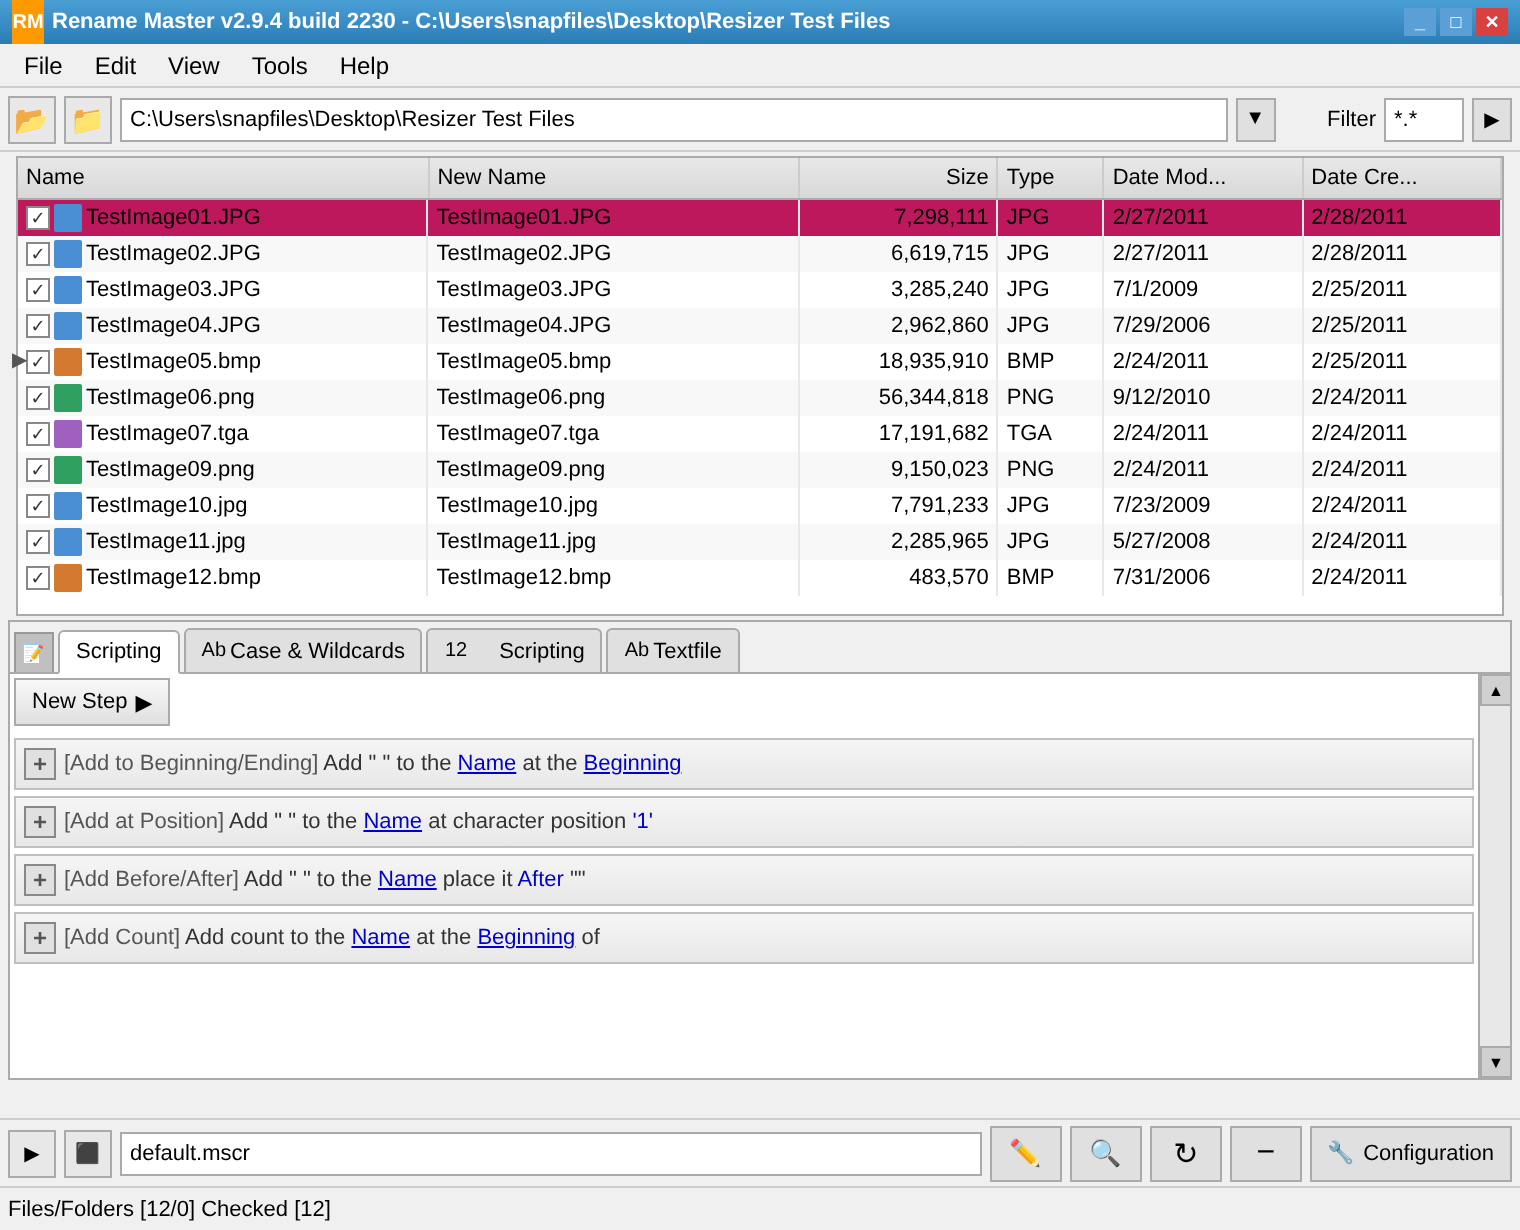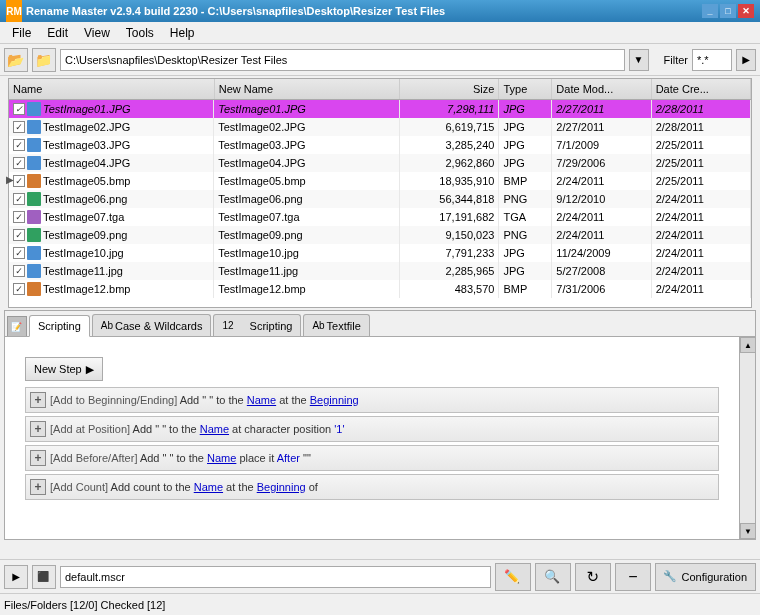--- a/index.html
+++ b/index.html
@@ -91,21 +91,21 @@
     .path-combo {
       flex: 1;
       height: 22px;
       border: 1px solid #aaa;
       padding: 0 4px;
       background: white;
       font-size: 11px;
     }
     .filter-label {
       font-size: 11px;
-      margin-left: 11px;
+      margin-left: 22px;
     }
     .filter-input {
       width: 40px;
       height: 22px;
       border: 1px solid #aaa;
       padding: 0 4px;
       font-size: 11px;
     }
     .toolbar-arrow {
       width: 20px;
@@ -142,21 +142,21 @@
       border-right: 1px solid #ccc;
       border-bottom: 1px solid #aaa;
       font-weight: normal;
       white-space: nowrap;
       font-size: 11px;
     }
     .file-table tbody tr {
       height: 18px;
     }
     .file-table tbody tr:nth-child(even) { background: #f8f8f8; }
-    .file-table tbody tr.selected { background: #d946ef; font-style: italic; }
+    .file-table tbody tr.selected { background: #be185d; }
     .file-table tbody td {
       padding: 1px 4px;
       border-right: 1px solid #e8e8e8;
       white-space: nowrap;
       font-size: 11px;
     }
     .file-table tbody td:first-child {
       display: flex;
       align-items: center;
       gap: 2px;
@@ -278,21 +278,21 @@
       flex: 1;
       background: #e8e8e8;
     }
     .panel-inner {
       display: flex;
       flex: 1;
       overflow: hidden;
     }
     .panel-steps {
       flex: 1;
-      padding: 20px;
+      padding: 2px;
       overflow-y: auto;
     }
 
     .status-bar {
       height: 22px;
       background: #f0f0f0;
       border-top: 1px solid #ccc;
       display: flex;
       align-items: center;
       padding: 0 4px;
@@ -498,21 +498,21 @@
   </tr>
             <tr>
     <td style="display:flex;align-items:center;gap:2px;height:18px;">
       <span class="checkbox checked"></span>
       <span style="width:14px;height:14px;background:#4a8fd4;display:inline-block;border-radius:1px;"></span>
       <span>TestImage10.jpg</span>
     </td>
     <td>TestImage10.jpg</td>
     <td style="text-align:right;">7,791,233</td>
     <td>JPG</td>
-    <td>11/24/2009</td>
+    <td>7/23/2009</td>
     <td>2/24/2011</td>
   </tr>
             <tr>
     <td style="display:flex;align-items:center;gap:2px;height:18px;">
       <span class="checkbox checked"></span>
       <span style="width:14px;height:14px;background:#4a8fd4;display:inline-block;border-radius:1px;"></span>
       <span>TestImage11.jpg</span>
     </td>
     <td>TestImage11.jpg</td>
     <td style="text-align:right;">2,285,965</td>

